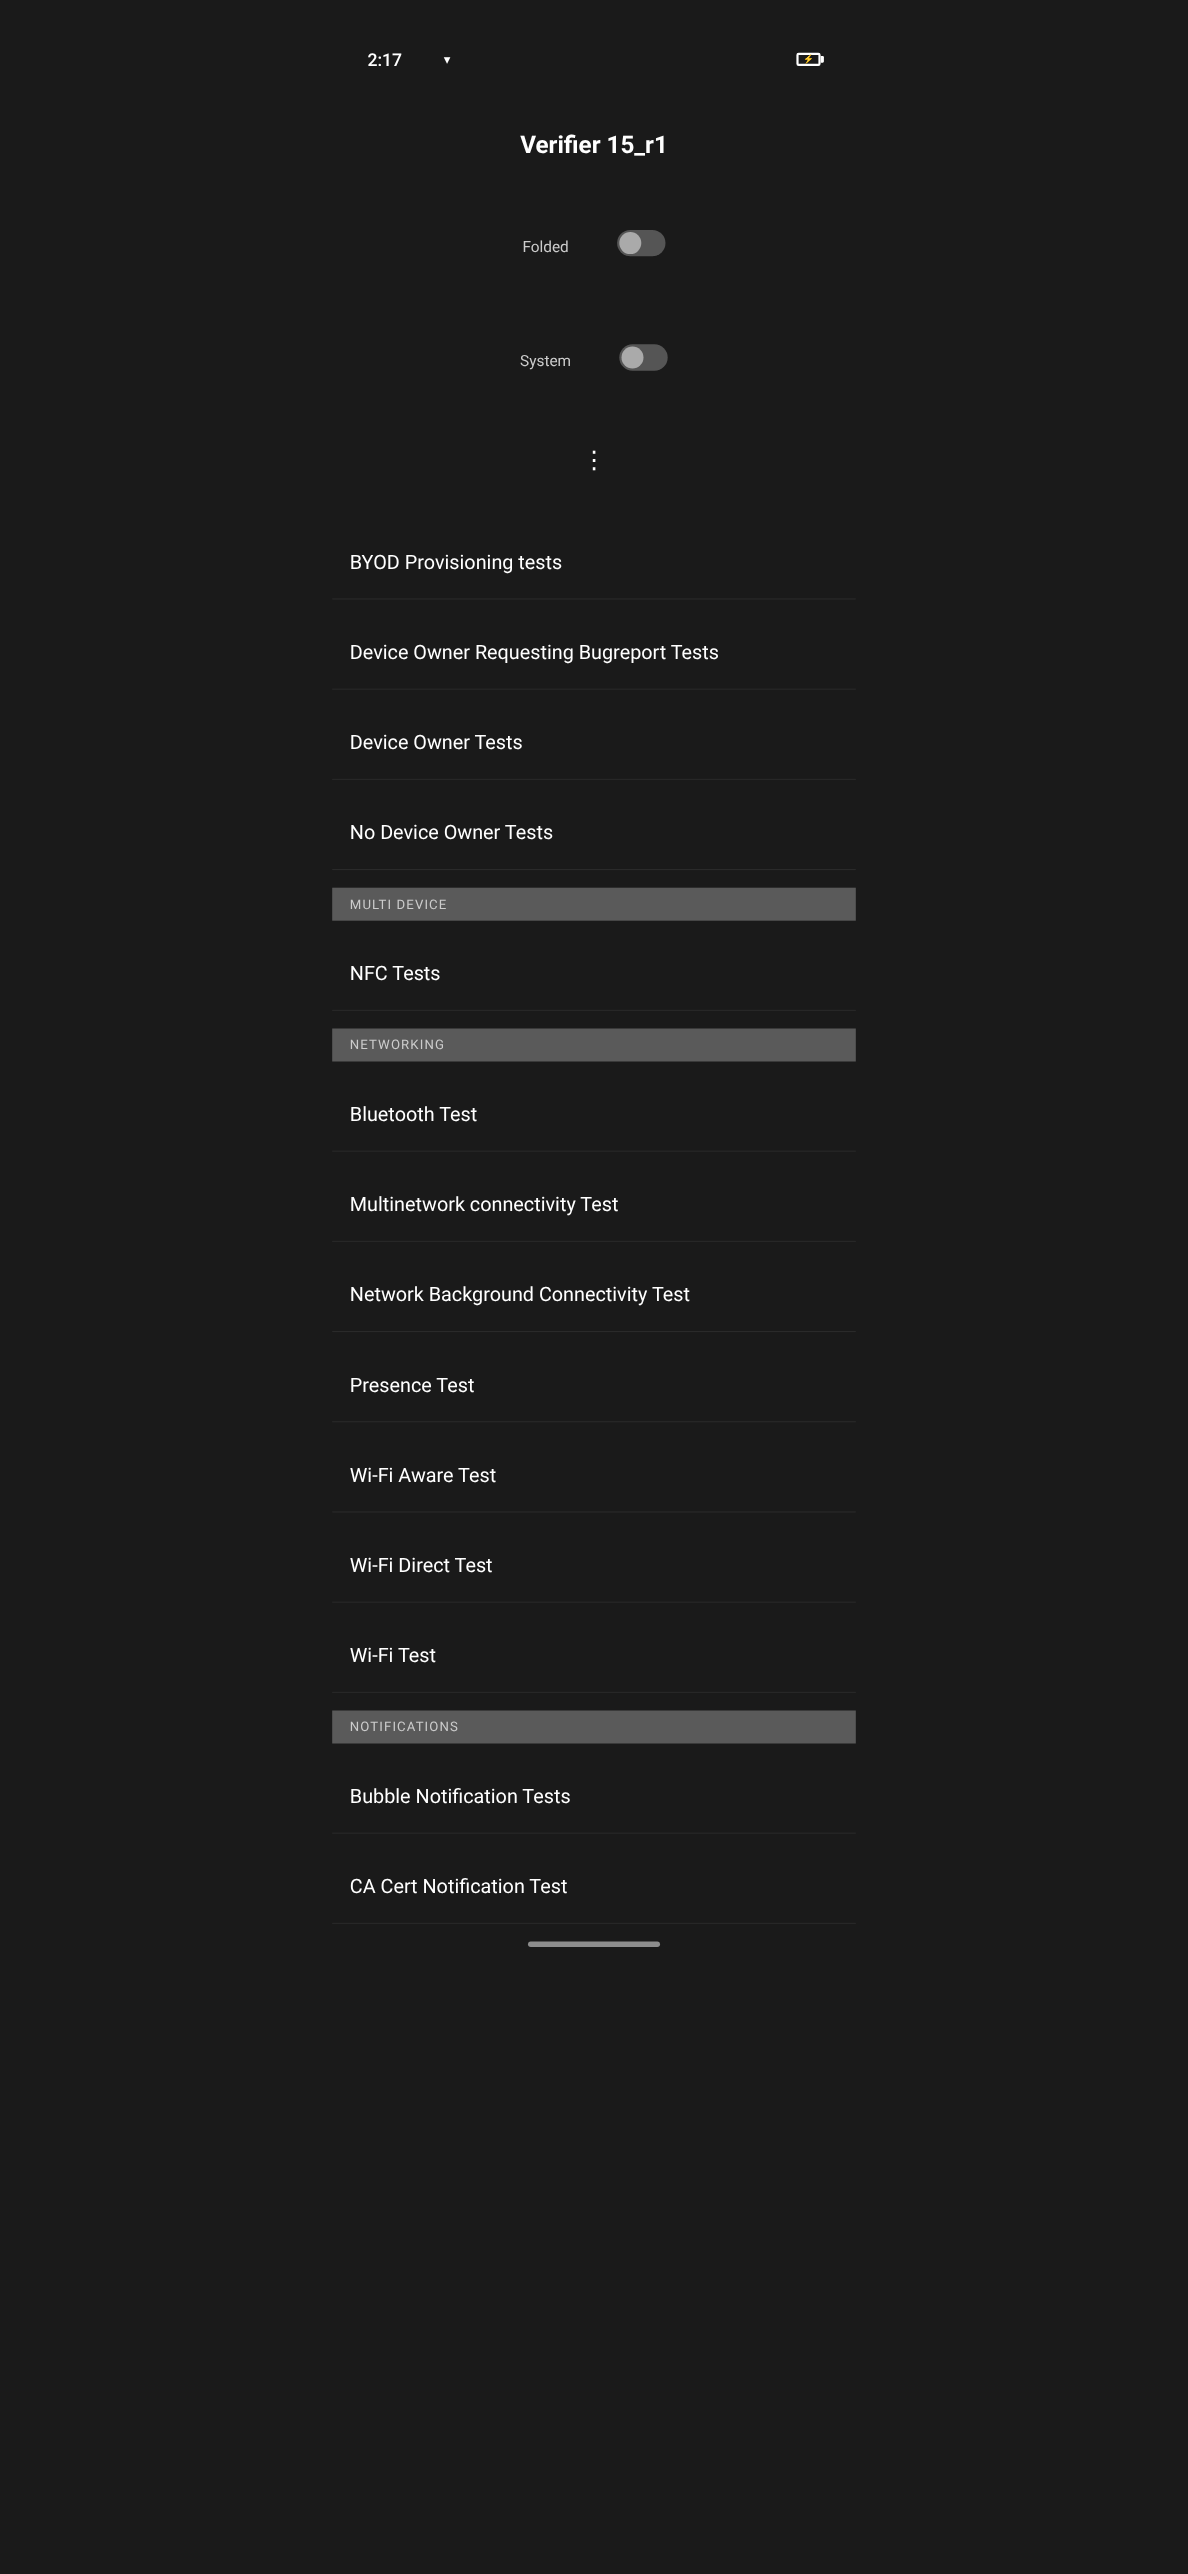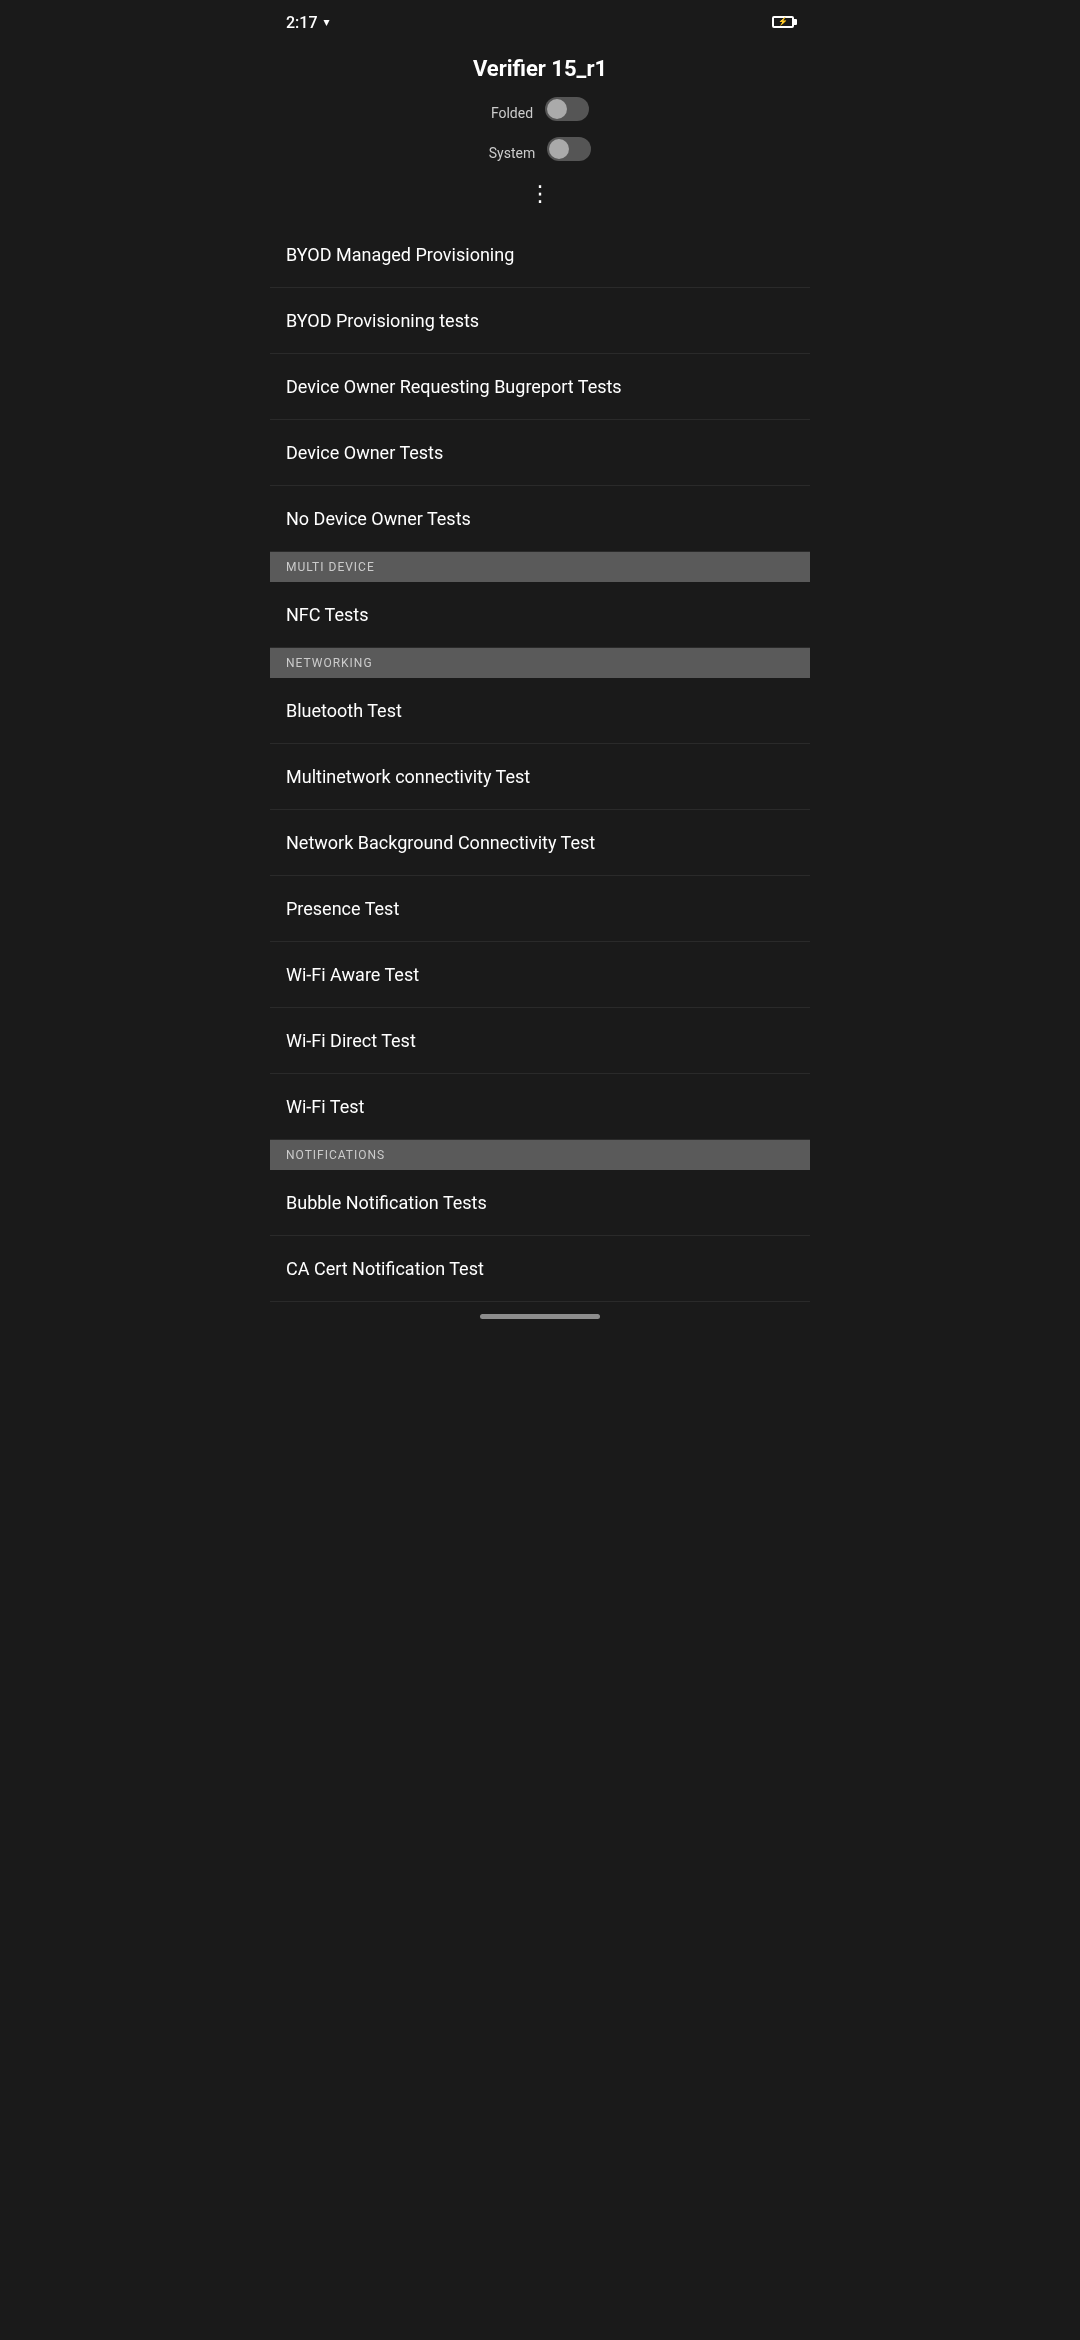--- a/index.html
+++ b/index.html
@@ -1,17 +1,17 @@
 <!DOCTYPE html>
 <html><head>
   <meta charset="utf-8">
   <meta name="viewport" content="width=device-width, initial-scale=1">
   <style>
     * {
-      margin: 0;
+      margin: 16px;
       padding: 0;
       box-sizing: border-box;
     }
 
     body {
       background-color: #1a1a1a;
       color: #ffffff;
       font-family: 'Roboto', Arial, sans-serif;
       width: 100%;
       max-width: 540px;
@@ -175,21 +175,20 @@
     <div class="toggle-switch"></div>
   </div>
   <div class="toggle-group">
     <span class="toggle-label">System</span>
     <div class="toggle-switch"></div>
   </div>
   <span class="more-icon">⋮</span>
 </div>
 
 <div id="list-container">
-    <div class="list-item">BYOD Managed Provisioning</div>
     <div class="list-item">BYOD Provisioning tests</div>
     <div class="list-item">Device Owner Requesting Bugreport Tests</div>
     <div class="list-item">Device Owner Tests</div>
     <div class="list-item">No Device Owner Tests</div>
     <div class="section-header">MULTI DEVICE</div>
     <div class="list-item">NFC Tests</div>
     <div class="section-header">NETWORKING</div>
     <div class="list-item">Bluetooth Test</div>
     <div class="list-item">Multinetwork connectivity Test</div>
     <div class="list-item">Network Background Connectivity Test</div>

